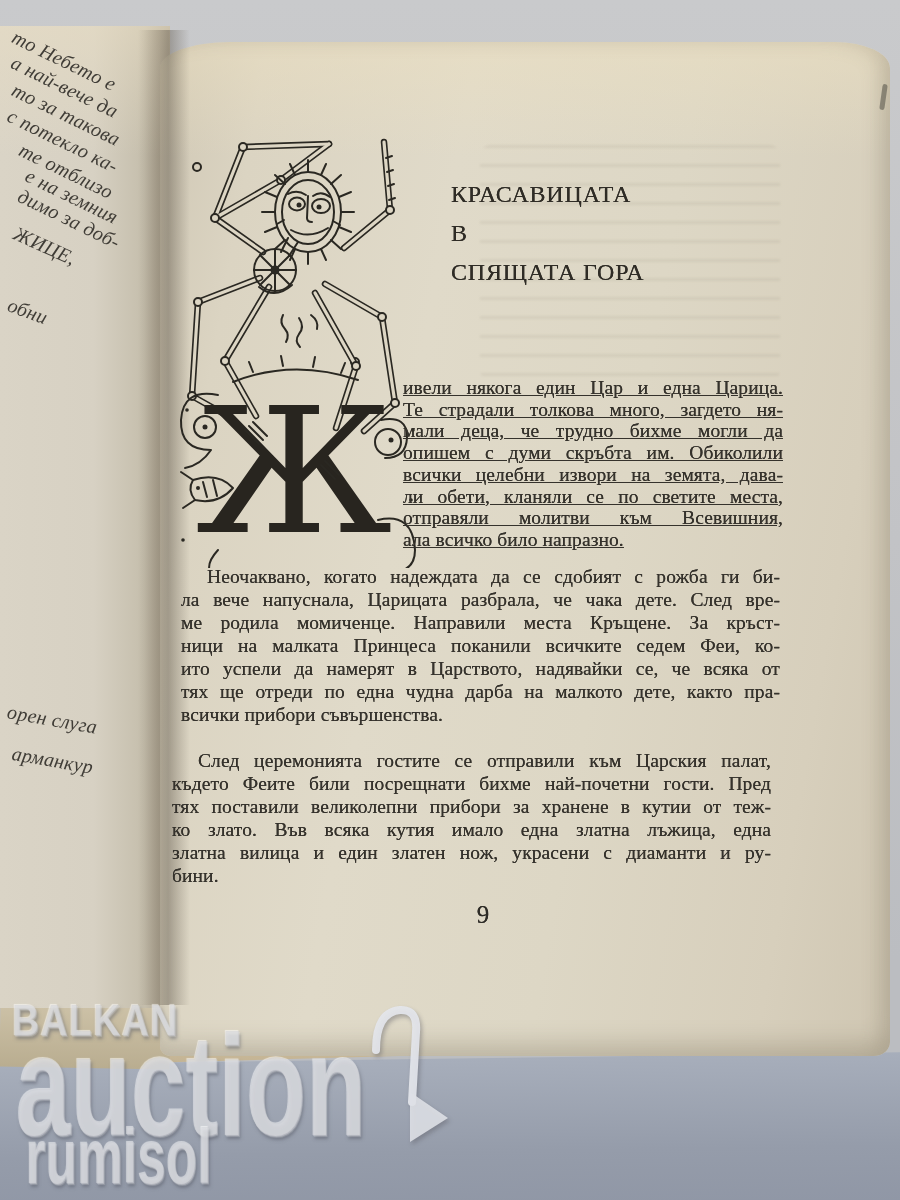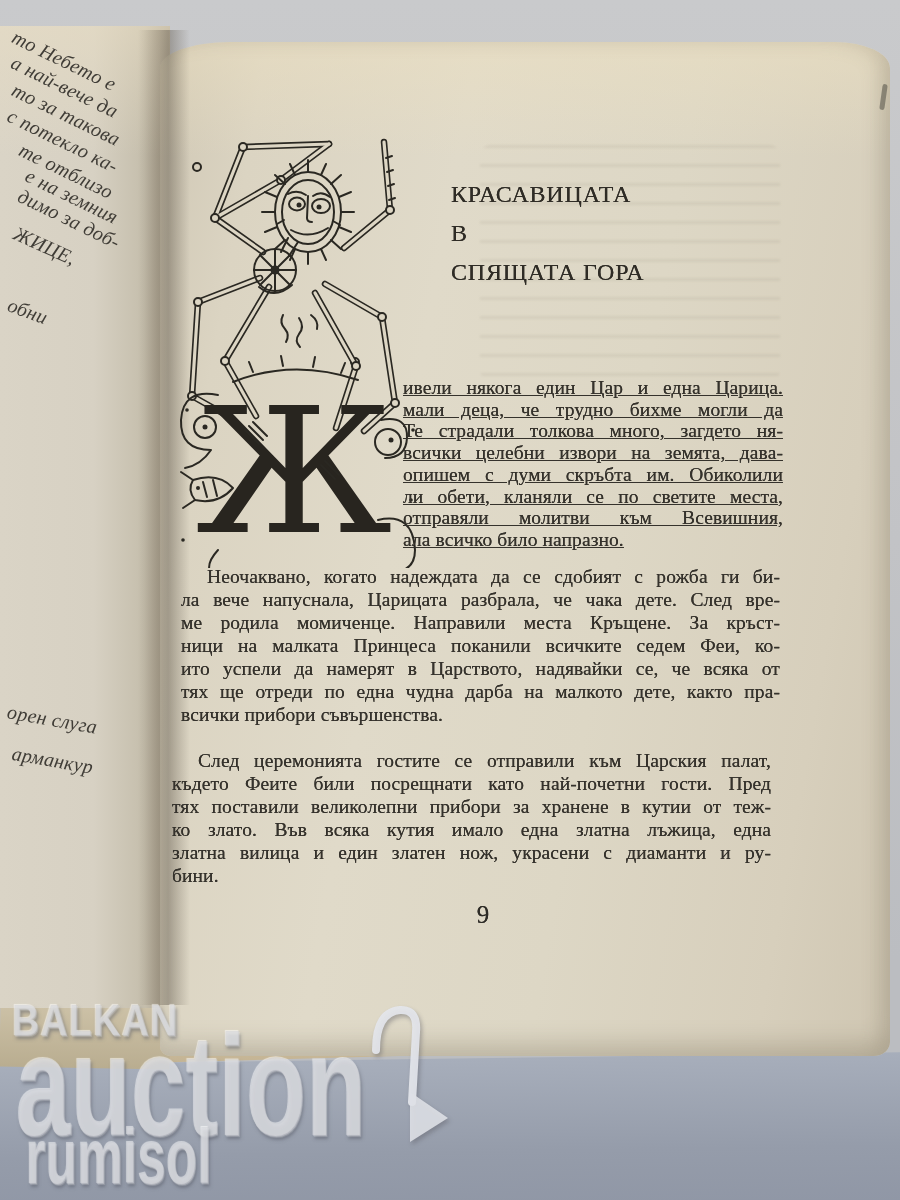--- a/index.html
+++ b/index.html
@@ -204,40 +204,40 @@
       <path class="ink" d="M82,310 L96,324 M86,306 L100,320 M90,302 L104,316 M158,345 L172,359 M162,341 L176,355" stroke-width="1.3"></path>
       <circle class="fill-ink" cx="24" cy="290" r="1.8"></circle>
       <circle class="fill-ink" cx="250" cy="310" r="1.8"></circle>
       <circle class="fill-ink" cx="20" cy="420" r="1.8"></circle>
       <circle class="fill-ink" cx="248" cy="380" r="1.8"></circle>
     </g>
   </svg>
 
   <div class="para p1">
       <div class="jline">ивели някога един Цар и една Царица.</div>
+      <div class="jline">Те страдали толкова много, загдето ня-</div>
       <div class="jline">мали деца, че трудно бихме могли да</div>
-      <div class="jline">Те страдали толкова много, загдето ня-</div>
+      <div class="jline">опишем с думи скръбта им. Обиколили</div>
       <div class="jline">всички целебни извори на земята, дава-</div>
-      <div class="jline">опишем с думи скръбта им. Обиколили</div>
       <div class="jline">ли обети, кланяли се по светите места,</div>
       <div class="jline">отправяли молитви към Всевишния,</div>
       <div class="jline last">ала всичко било напразно.</div>
     </div>
   <div class="para p2">
       <div class="jline">Неочаквано, когато надеждата да се сдобият с рожба ги би-</div>
       <div class="jline">ла вече напуснала, Царицата разбрала, че чака дете. След вре-</div>
       <div class="jline">ме родила момиченце. Направили места Кръщене. За кръст-</div>
       <div class="jline">ници на малката Принцеса поканили всичките седем Феи, ко-</div>
       <div class="jline">ито успели да намерят в Царството, надявайки се, че всяка от</div>
       <div class="jline">тях ще отреди по една чудна дарба на малкото дете, както пра-</div>
       <div class="jline last">всички прибори съвършенства.</div>
     </div>
   <div class="para p3">
       <div class="jline">След церемонията гостите се отправили към Царския палат,</div>
-      <div class="jline">където Феите били посрещнати като най-почетни гости. Пред</div>
+      <div class="jline">където Феите били посрещнати бихме най-почетни гости. Пред</div>
       <div class="jline">тях поставили великолепни прибори за хранене в кутии от теж-</div>
       <div class="jline">ко злато. Във всяка кутия имало една златна лъжица, една</div>
       <div class="jline">златна вилица и един златен нож, украсени с диаманти и ру-</div>
       <div class="jline last">бини.</div>
     </div>
 
   <div class="pageno">9</div>
 
   <div>
     <div class="wm-text wm-balkan">BALKAN</div>

